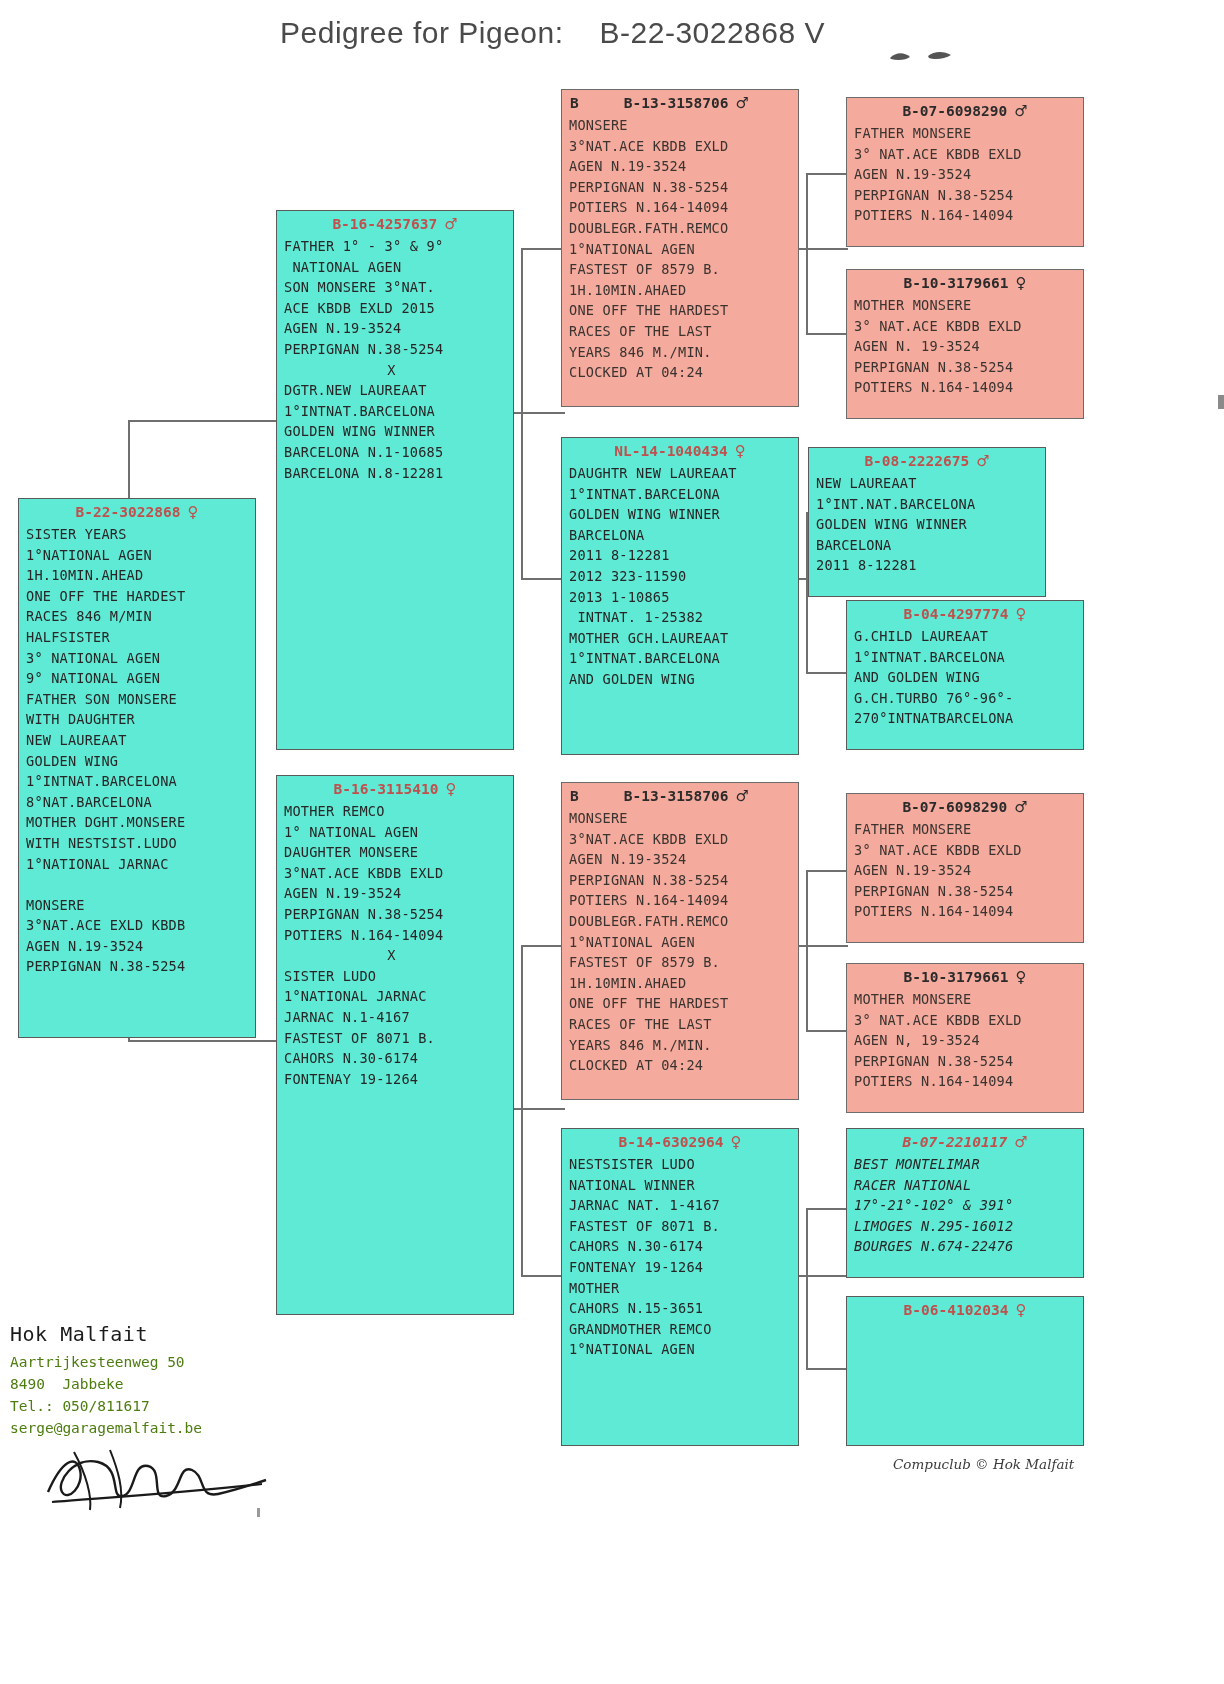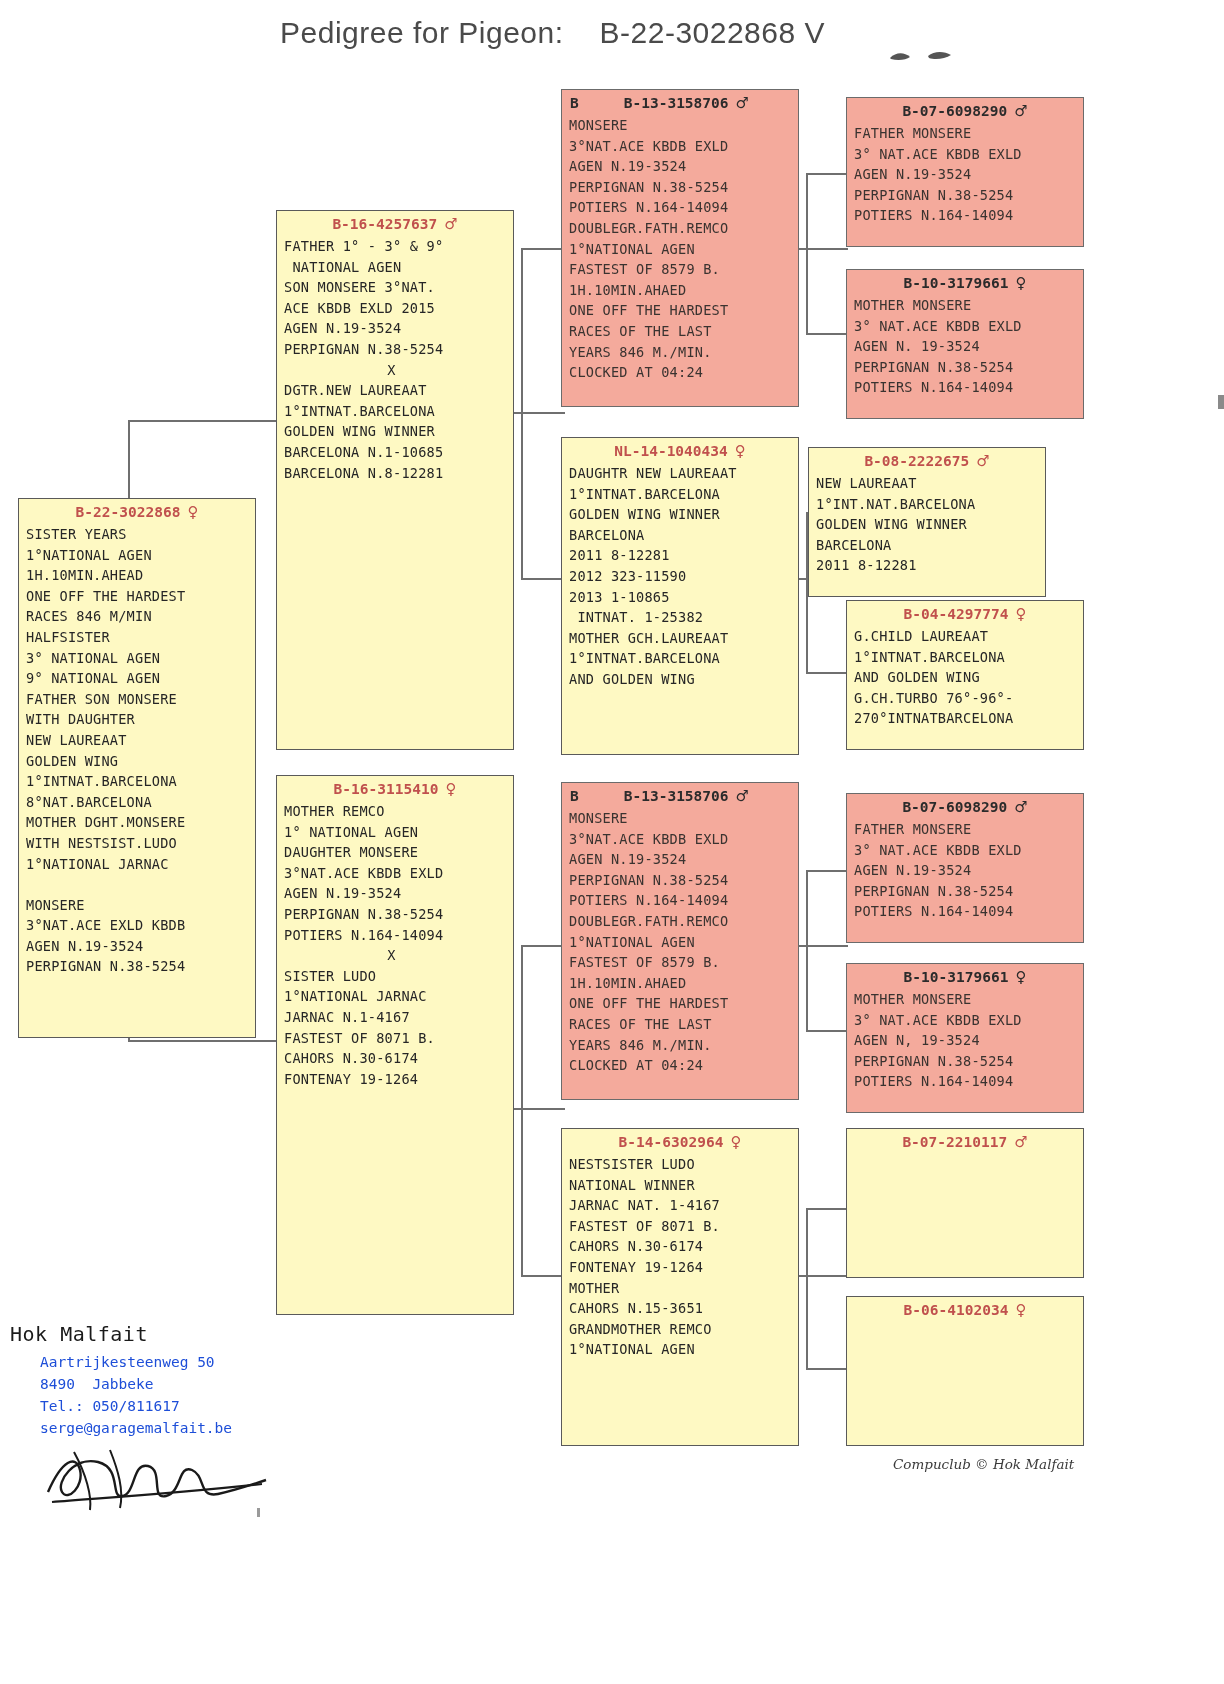--- a/index.html
+++ b/index.html
@@ -15,21 +15,21 @@
     position:absolute;left:280px;top:16px;width:700px;
     font-family:"Liberation Sans","DejaVu Sans",sans-serif;
     font-size:30px;color:#4a4a4a;letter-spacing:.5px;white-space:nowrap;
   }
   .title .tlabel{margin-right:36px;}
   .scribble{position:absolute;left:888px;top:48px;width:70px;height:18px;}
 
   
   .box{
     position:absolute;box-sizing:border-box;
-    border:1.6px solid #5a5a5a;background:#fef9c3;
+    border:1.6px solid #5a5a5a;background:#5eead4;
     padding:3px 0 4px 0;
   }
   .box.pink{background:#f4aa9c;border-color:#6b6b6b;}
   .hdr{
     text-align:center;font-size:14.5px;font-weight:bold;letter-spacing:0px;
     color:#c0504d;white-space:nowrap;line-height:19px;padding:1px 4px 2px 4px;
   }
   .box.pink .hdr{color:#2b2b2b;}
   .hdr .sex{margin-left:7px;font-weight:bold;font-family:"DejaVu Sans",sans-serif;font-size:15px;}
   .hdr .pre{float:left;margin-left:4px;font-weight:bold;}
@@ -47,21 +47,21 @@
   .lnh{height:1.6px;}
   .lnv{width:1.6px;}
 
   
   .foot{position:absolute;left:10px;top:1322px;width:300px;}
   .foot .fname{
     font-family:"DejaVu Sans Mono","Liberation Mono",monospace;
     font-size:20px;font-weight:normal;color:#1a1a1a;letter-spacing:.5px;
     margin-bottom:5px;
   }
-  .foot .fl{font-size:14.5px;line-height:22px;color:#1d4ed8;white-space:pre;margin-left:30px;}
+  .foot .fl{font-size:14.5px;line-height:22px;color:#4d7c0f;white-space:pre;}
   .sig{position:absolute;left:40px;top:1440px;width:230px;height:80px;}
   .credit{
     position:absolute;left:893px;top:1456px;font-size:13.5px;color:#3a3a3a;
     font-family:"DejaVu Serif","Liberation Serif",serif;font-style:italic;white-space:nowrap;
   }
   .edge{position:absolute;right:0;top:395px;width:6px;height:14px;background:#8a8a8a;}
   .speck{position:absolute;left:257px;top:1508px;width:3px;height:9px;background:#9a9a9a;}
 </style>
 </head>
 <body>
@@ -335,23 +335,30 @@
     </div>
     <div class="lines">
       <div>MOTHER MONSERE</div>
       <div>3° NAT.ACE KBDB EXLD</div>
       <div>AGEN N, 19-3524</div>
       <div>PERPIGNAN N.38-5254</div>
       <div>POTIERS N.164-14094</div>
     </div>
   </div>
 
-  <div class="box" style="left:846px;top:1128px;width:238px;height:150px;">
+  <div class="box" style="left:846px;top:1128px;width:238px;height:150px;font-style:italic;">
     <div class="hdr">
       <span>B-07-2210117</span><span class="sex">♂</span>
+    </div>
+    <div class="lines">
+      <div>BEST MONTELIMAR</div>
+      <div>RACER NATIONAL</div>
+      <div>17°-21°-102° &amp; 391°</div>
+      <div>LIMOGES N.295-16012</div>
+      <div>BOURGES N.674-22476</div>
     </div>
   </div>
 
   <div class="box" style="left:846px;top:1296px;width:238px;height:150px;">
     <div class="hdr">
       <span>B-06-4102034</span><span class="sex">♀</span>
     </div>
   </div>
 
   <div class="foot">

